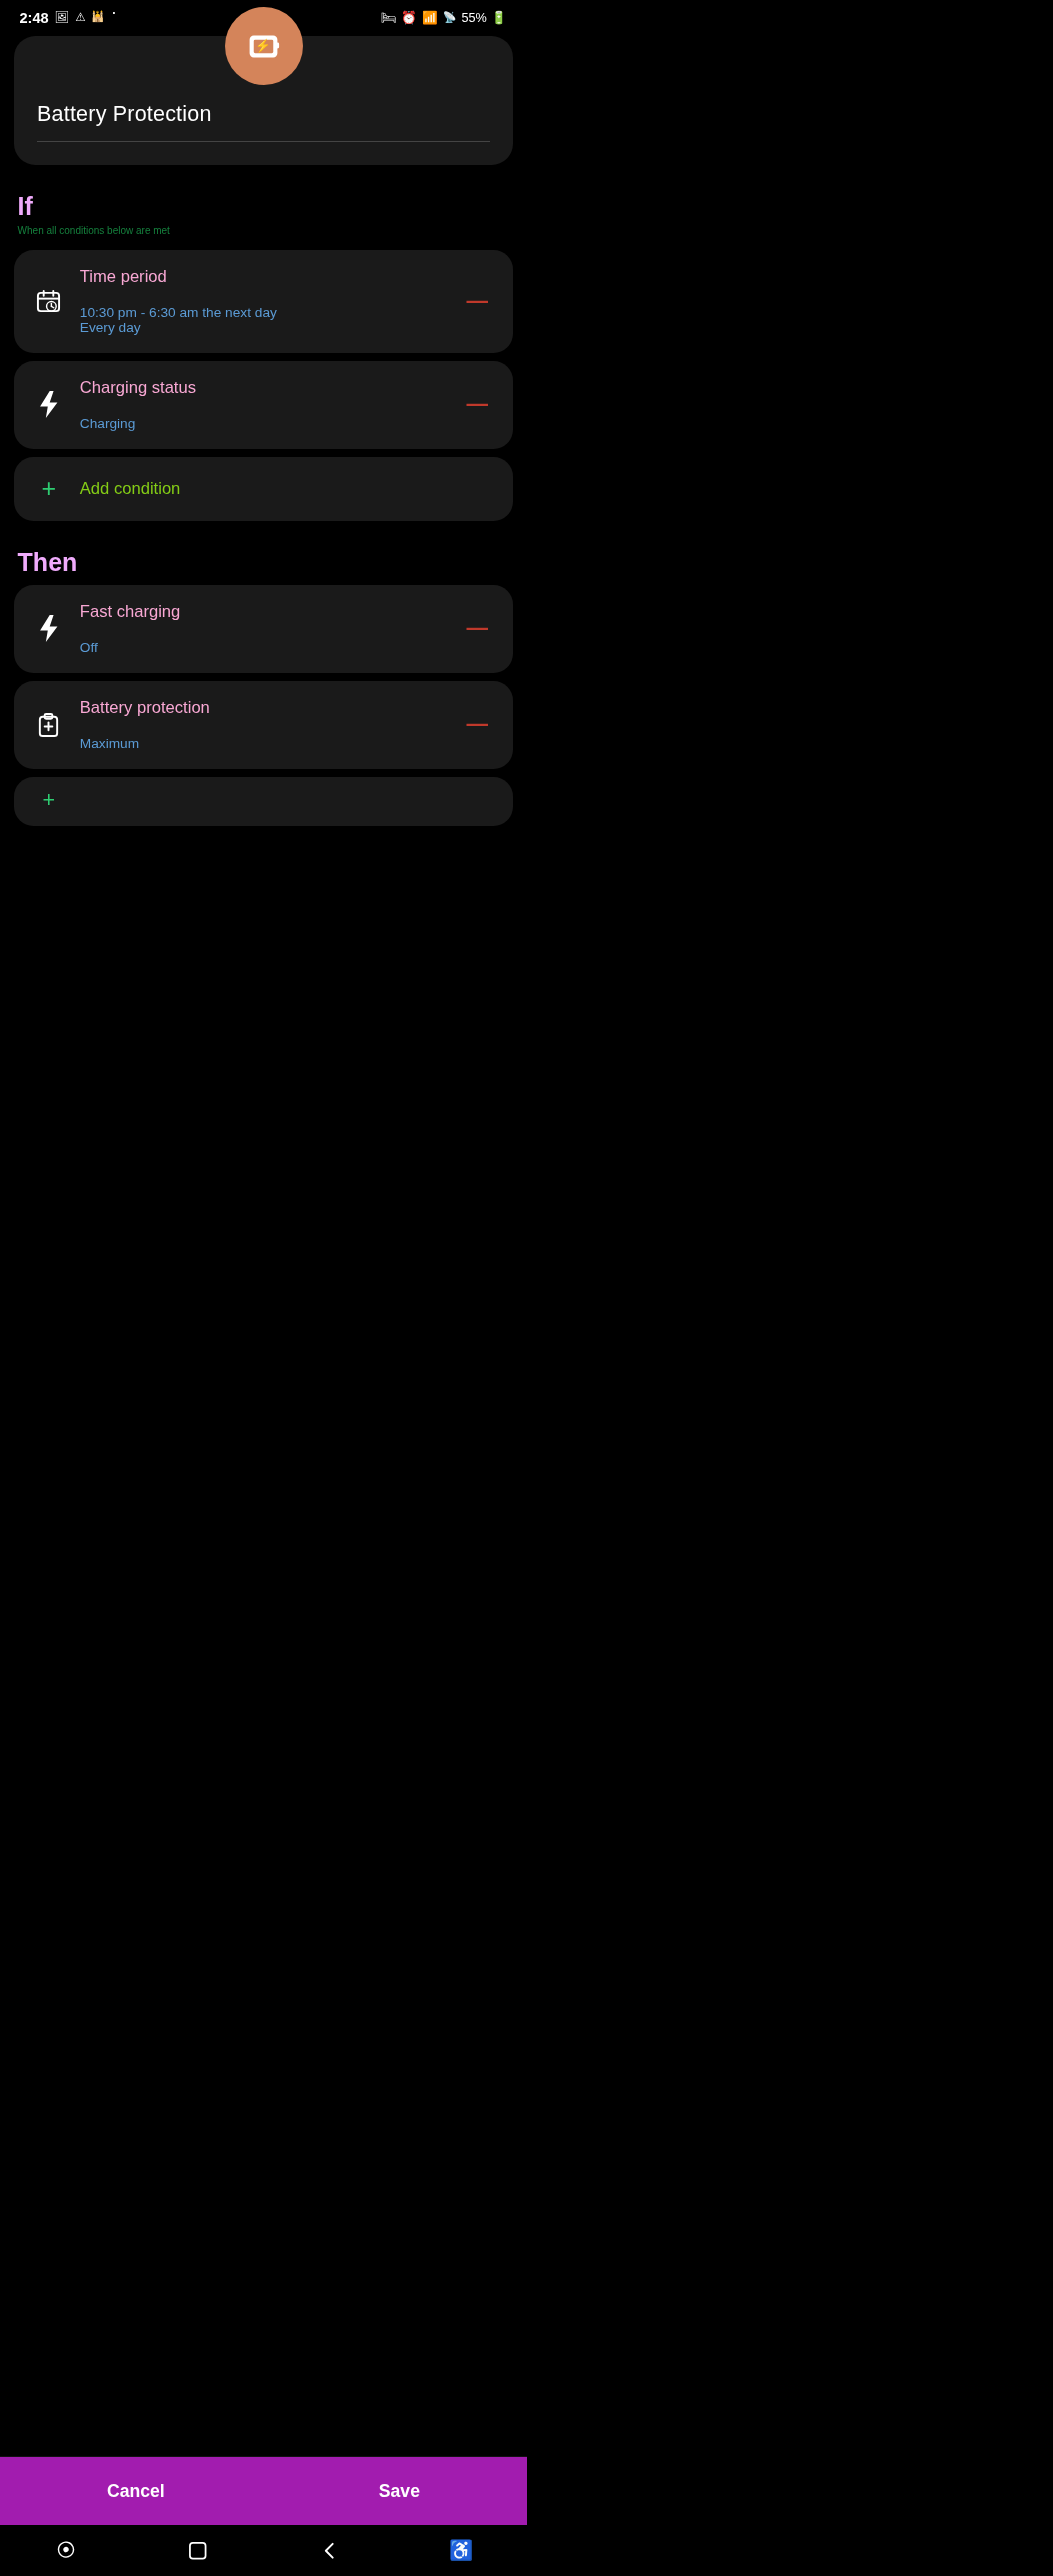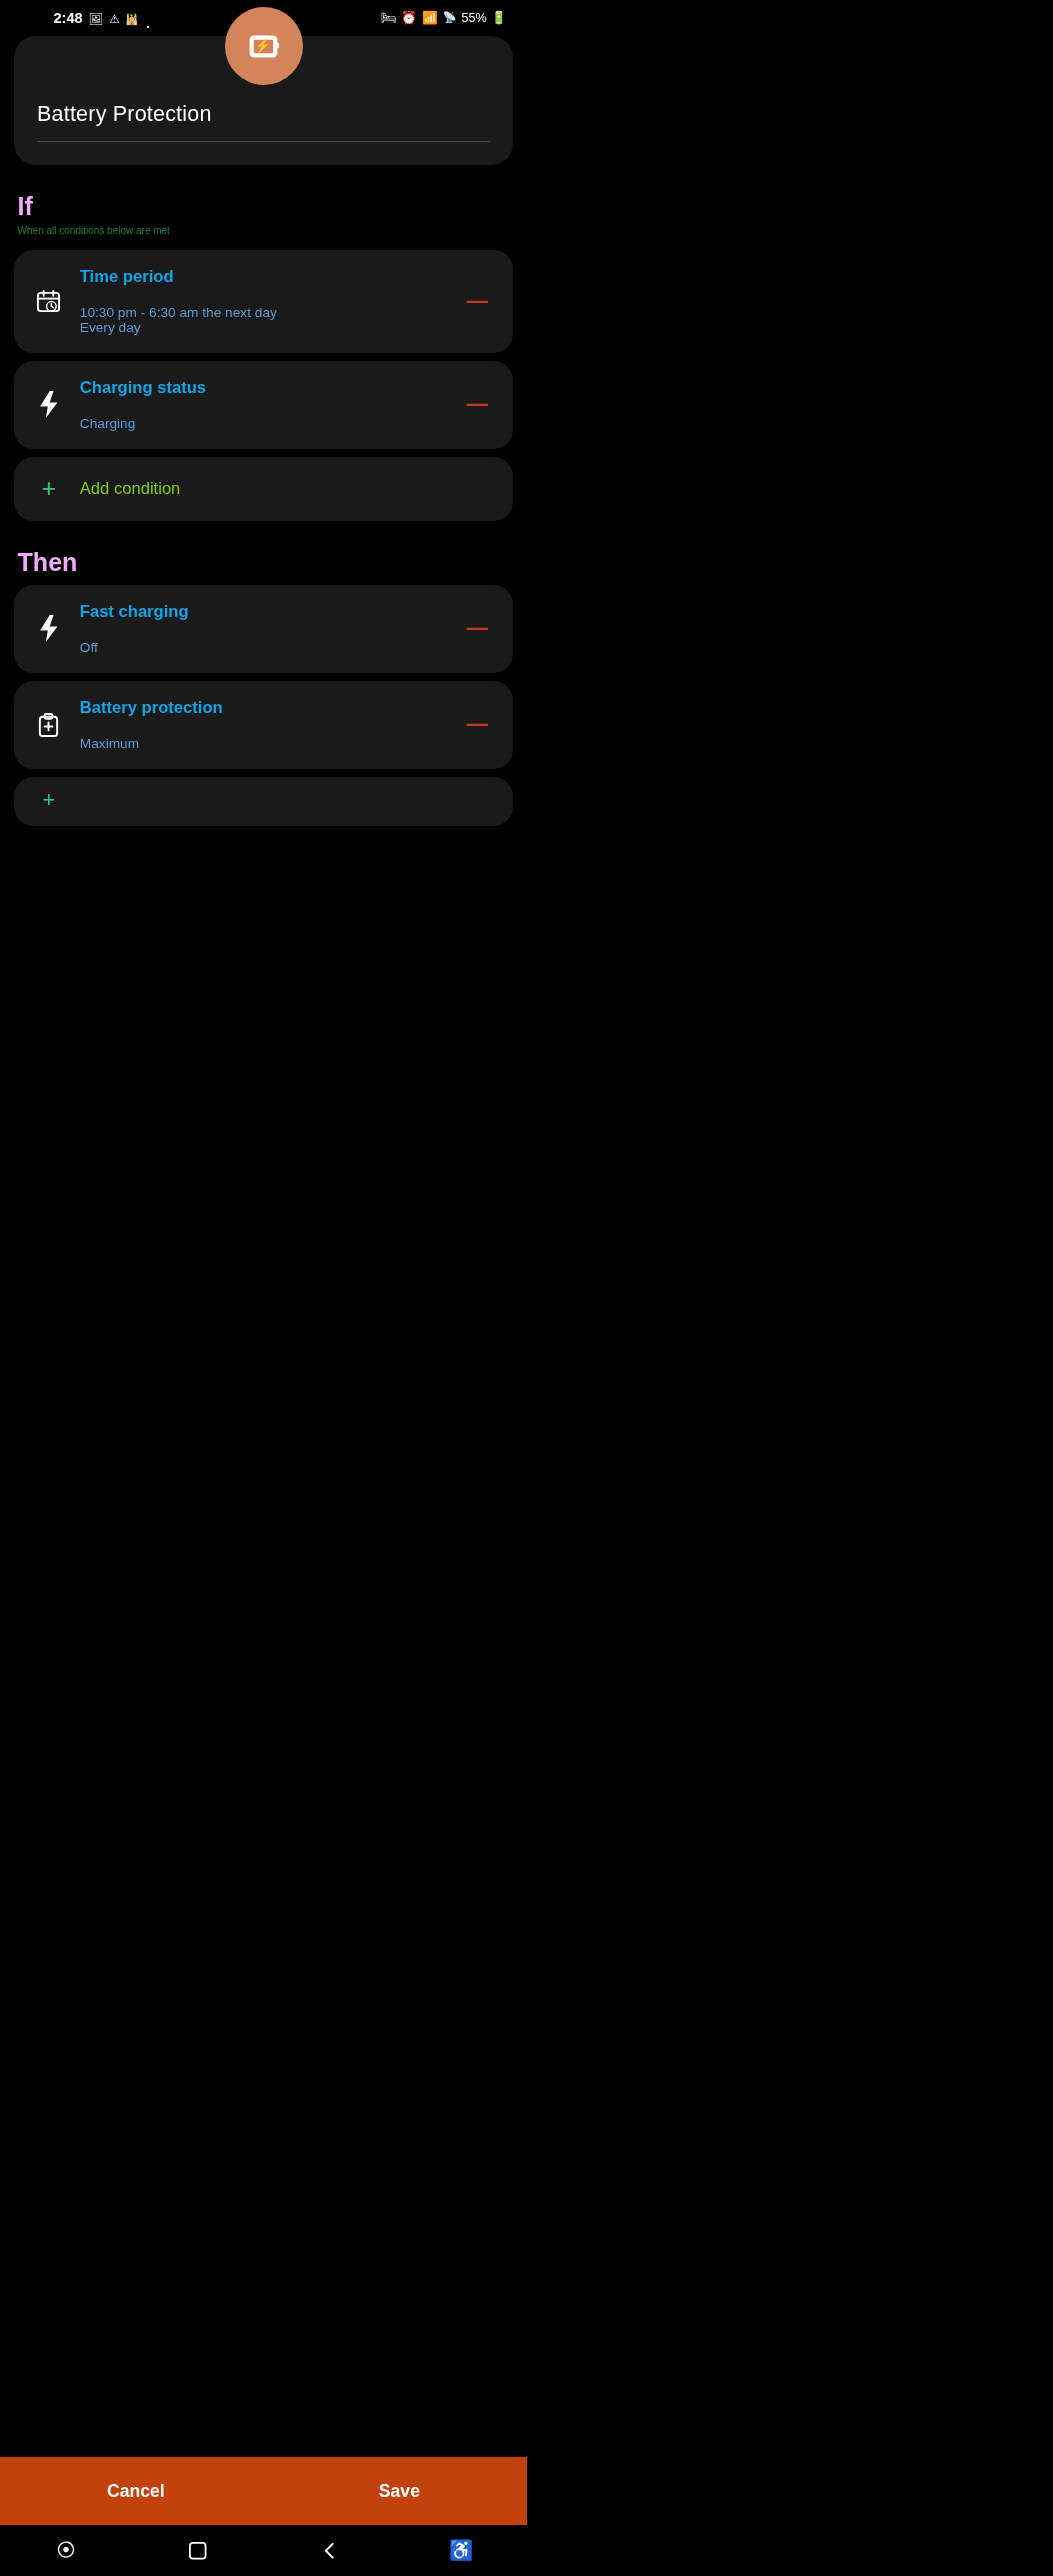--- a/index.html
+++ b/index.html
@@ -20,23 +20,22 @@
       display: flex;
       justify-content: space-between;
       align-items: center;
       padding: 9.8px 19.5px 5.9px 19.5px;
       font-size: 12.7px;
       font-weight: 500;
     }
 
     .status-left {
       display: flex;
-      align-items: flex-end;
+      align-items: flex-start;
       gap: 5.9px;
-      margin-left: 34px;
     }
 
     .status-right {
       display: flex;
       align-items: center;
       gap: 4.9px;
       font-size: 12.7px;
     }
 
     
@@ -118,22 +117,22 @@
       align-items: center;
       justify-content: center;
     }
 
     .row-content {
       flex: 1;
     }
 
     .row-title {
       font-size: 16.6px;
-      font-weight: 700;
-      color: #0ea5e9;
+      font-weight: 400;
+      color: #f9a8d4;
     }
 
     .row-value {
       font-size: 13.7px;
       color: #5b9bd5;
       margin-top: 18px;
     }
 
     .row-remove {
       color: #c0392b;
@@ -172,21 +171,21 @@
       color: #84cc16;
       font-weight: 400;
     }
 
     
     .bottom-bar {
       position: fixed;
       bottom: 51px;
       left: 0;
       width: 527px;
-      background: #c2410c;
+      background: #a21caf;
       display: flex;
       justify-content: space-around;
       align-items: center;
       padding: 13.7px 0;
       border-top: 1px solid #111;
     }
 
     .bottom-btn {
       font-size: 17.6px;
       font-weight: 600;

